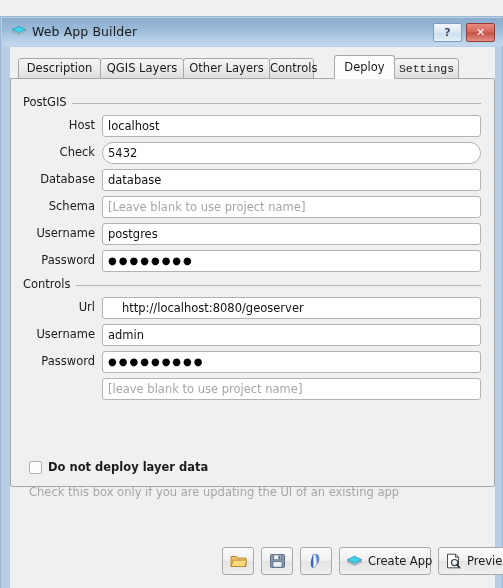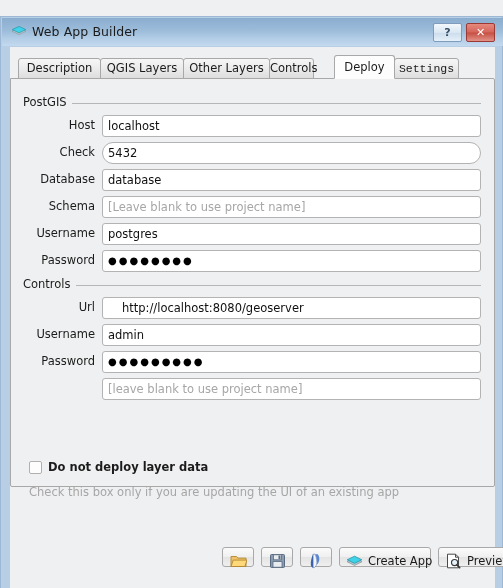--- a/index.html
+++ b/index.html
@@ -207,21 +207,21 @@
   }
   
   .buttonbar {
     position: absolute;
     left: 0; top: 500px;
     width: 485px; height: 34px;
   }
   .btn {
     position: absolute;
     top: 0;
-    height: 20px;
+    height: 28px;
     box-sizing: border-box;
     background: linear-gradient(to bottom, #fbfbfb 0%, #f0f0f0 48%, #e4e4e4 52%, #efefef 100%);
     border: 1px solid #a9a9a9;
     border-radius: 3px;
     font-size: 11.5px;
     color: #1b1b1b;
     cursor: default;
     white-space: nowrap;
   }
   .btn .lbl {

